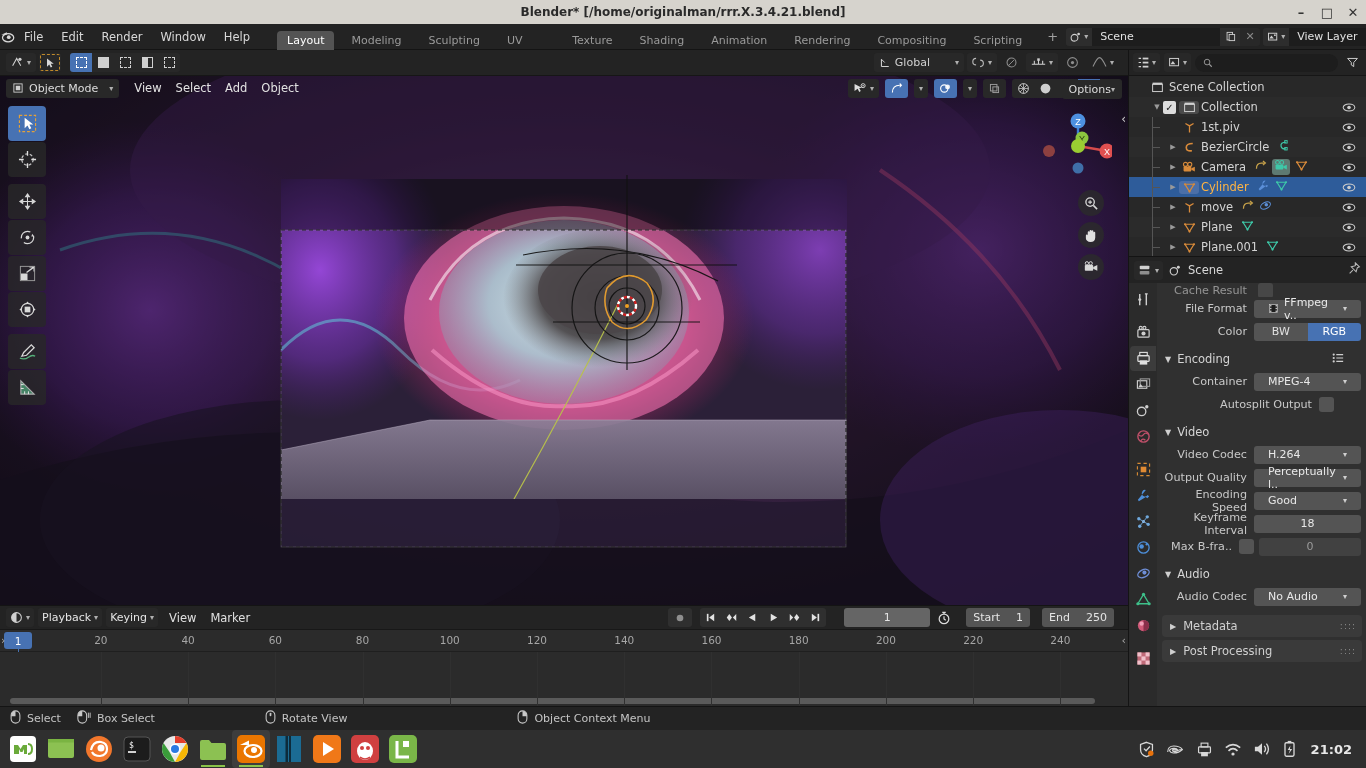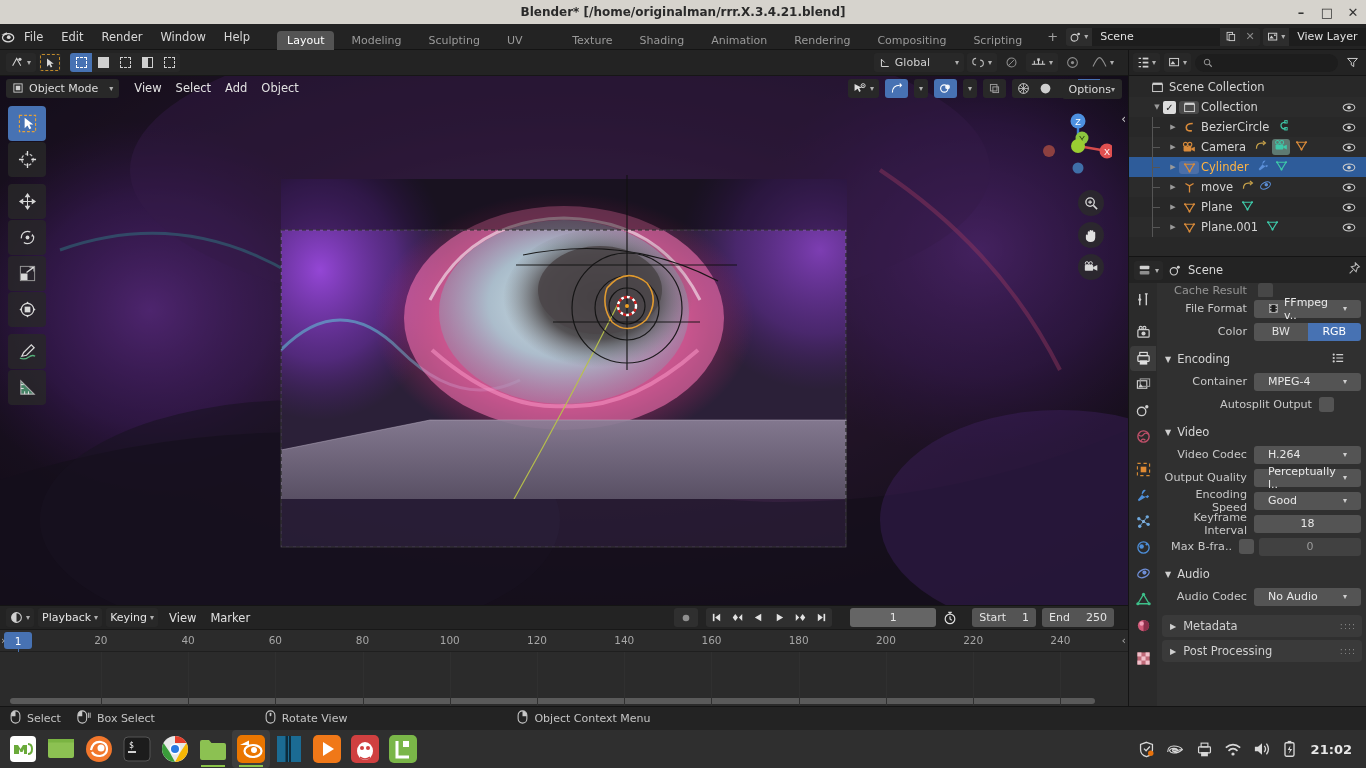--- a/index.html
+++ b/index.html
@@ -202,21 +202,21 @@
   .tl-dd { height: 19px; display: flex; align-items: center; gap: 3px; padding: 0 4px; background: #282828; border-radius: 3px; }
   .tl-menu { padding: 0 7px; font-size: 11.5px; color: #e0e0e0; }
   .tl-play { display: flex; align-items: center; gap: 2px; margin-left: auto; }
   .tl-rec { width: 24px; height: 19px; background: #2f2f2f; border-radius: 3px; display: flex; align-items: center; justify-content: center; }
   .tl-pgroup { display: flex; background: #2f2f2f; border-radius: 3px; overflow: hidden; margin-left: 6px; }
   .tl-pgroup div { width: 21px; height: 19px; display: flex; align-items: center; justify-content: center; color: #e2e2e2; }
   .tl-frame {
     width: 86px; height: 19px; background: #656565; border-radius: 3px; display: flex; align-items: center;
     justify-content: center; font-size: 11px; margin-left: 16px;
   }
-  .tl-se { display: flex; align-items: center; gap: 6px; margin-left: 8px; }
+  .tl-se { display: flex; align-items: center; gap: 12px; margin-left: 8px; }
   .tl-se .lbl { height: 19px; background: #545454; display: flex; align-items: center; padding: 0 7px; font-size: 11px; gap: 16px; border-radius: 3px;}
   .tl-clock { width: 24px; height: 19px; display: flex; align-items: center; justify-content: center; }
   .tl-ruler { position: relative; height: 22px; background: #2b2b2b; border-bottom: 1px solid #1f1f1f; }
   .tl-tick { position: absolute; top: 4px; font-size: 10.5px; color: #a6a6a6; transform: translateX(-50%); }
   .tl-body { position: relative; height: 54px; background: #2b2b2b; }
   .tl-gridline { position: absolute; top: 0; width: 1px; height: 54px; background: #303030; }
   .tl-cursor-head {
     position: absolute; top: 2px; width: 28px; height: 17px; background: #4772b3; border-radius: 3px;
     display: flex; align-items: center; justify-content: center; font-size: 10.5px; color: #fff; transform: translateX(-50%);
   }
@@ -740,20 +740,38 @@
               <svg width="14" height="11" viewBox="0 0 18 12">
                 <ellipse cx="9" cy="6" rx="7.5" ry="4.5" fill="none" stroke="#cfcfcf" stroke-width="1.3"></ellipse>
                 <circle cx="9" cy="6" r="2.3" fill="#cfcfcf"></circle>
               </svg>
             </div>
           </div>
           <div class="out-row">
             <div style="width: 38px;"></div>
             <div class="tree-line"></div>
             <div class="tree-tick"></div>
+            <div class="row-disc"></div>
+            <div class="row-icon">
+              <svg width="13" height="13" viewBox="0 0 16 16">
+                <path d="M8 14 V6 M8 6 L3 3 M8 6 L13 3" stroke="#d88a3a" stroke-width="1.6" fill="none"></path>
+              </svg>
+            </div>
+            <div class="row-label">1st.piv</div>
+            <div class="row-eye">
+              <svg width="14" height="11" viewBox="0 0 18 12">
+                <ellipse cx="9" cy="6" rx="7.5" ry="4.5" fill="none" stroke="#cfcfcf" stroke-width="1.3"></ellipse>
+                <circle cx="9" cy="6" r="2.3" fill="#cfcfcf"></circle>
+              </svg>
+            </div>
+          </div>
+          <div class="out-row">
+            <div style="width: 38px;"></div>
+            <div class="tree-line"></div>
+            <div class="tree-tick"></div>
             <div class="row-disc">▶</div>
             <div class="row-icon">
               <svg width="13" height="13" viewBox="0 0 16 16">
                 <path d="M12 3 Q4 3 4 8 Q4 13 11 12" fill="none" stroke="#d88a3a" stroke-width="2"></path>
               </svg>
             </div>
             <div class="row-label">BezierCircle</div>
             <div class="row-extra">
               <span><svg width="13" height="13" viewBox="0 0 16 16">
                   <path d="M11 4 Q4 4 5 9 Q6 13 11 12" fill="none" stroke="#3ec8a8" stroke-width="1.5"></path>

